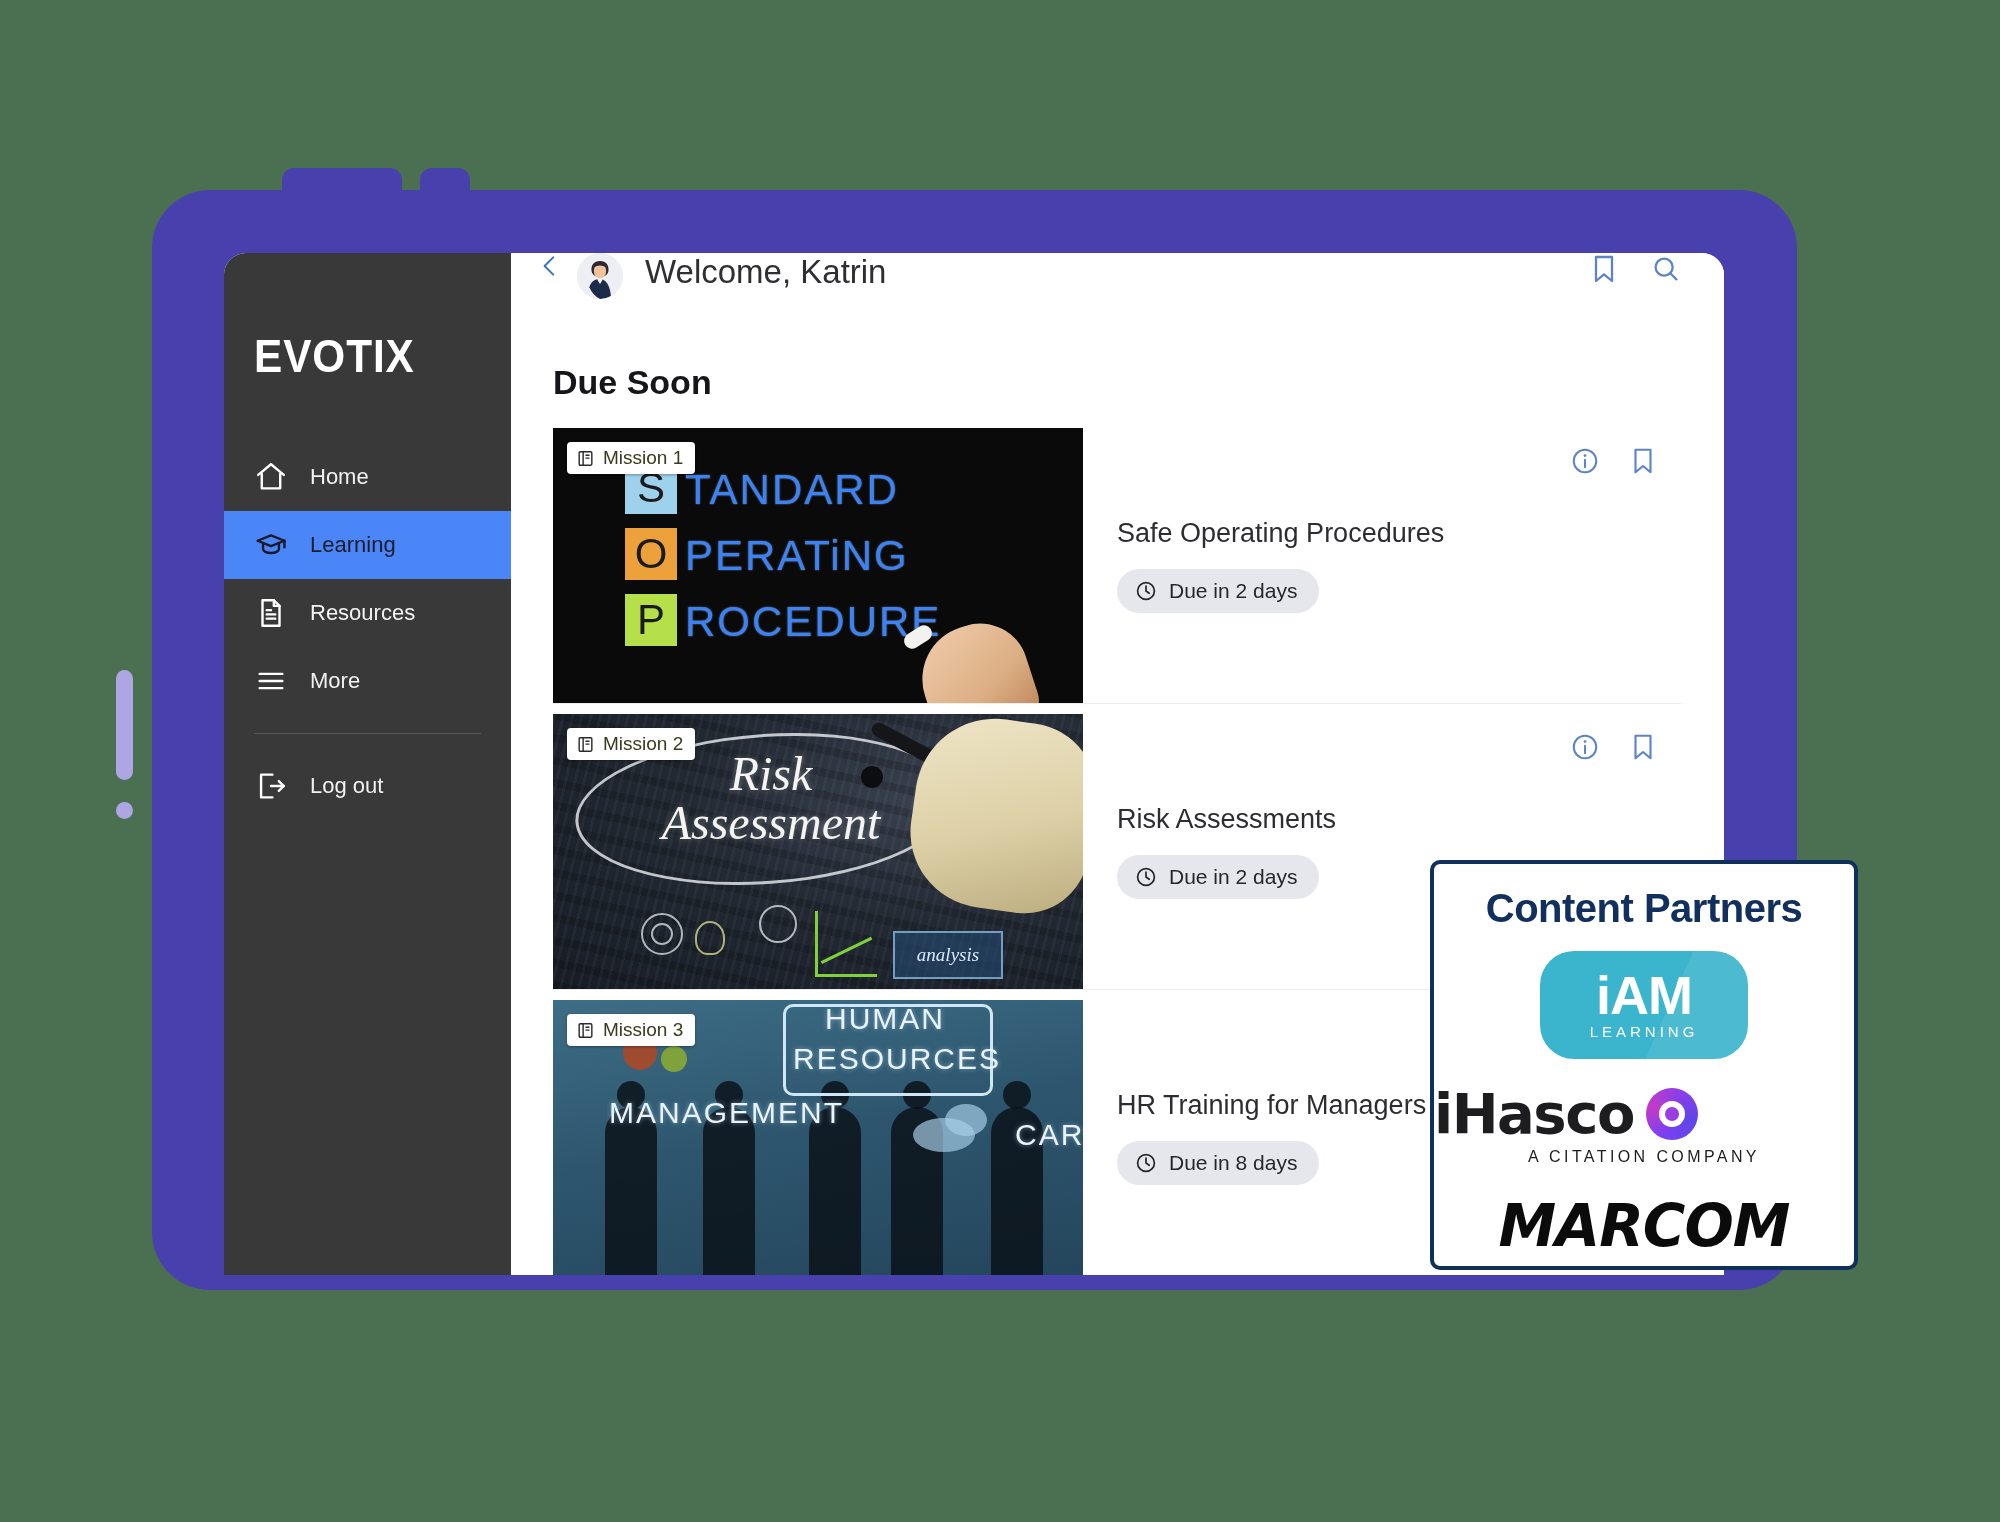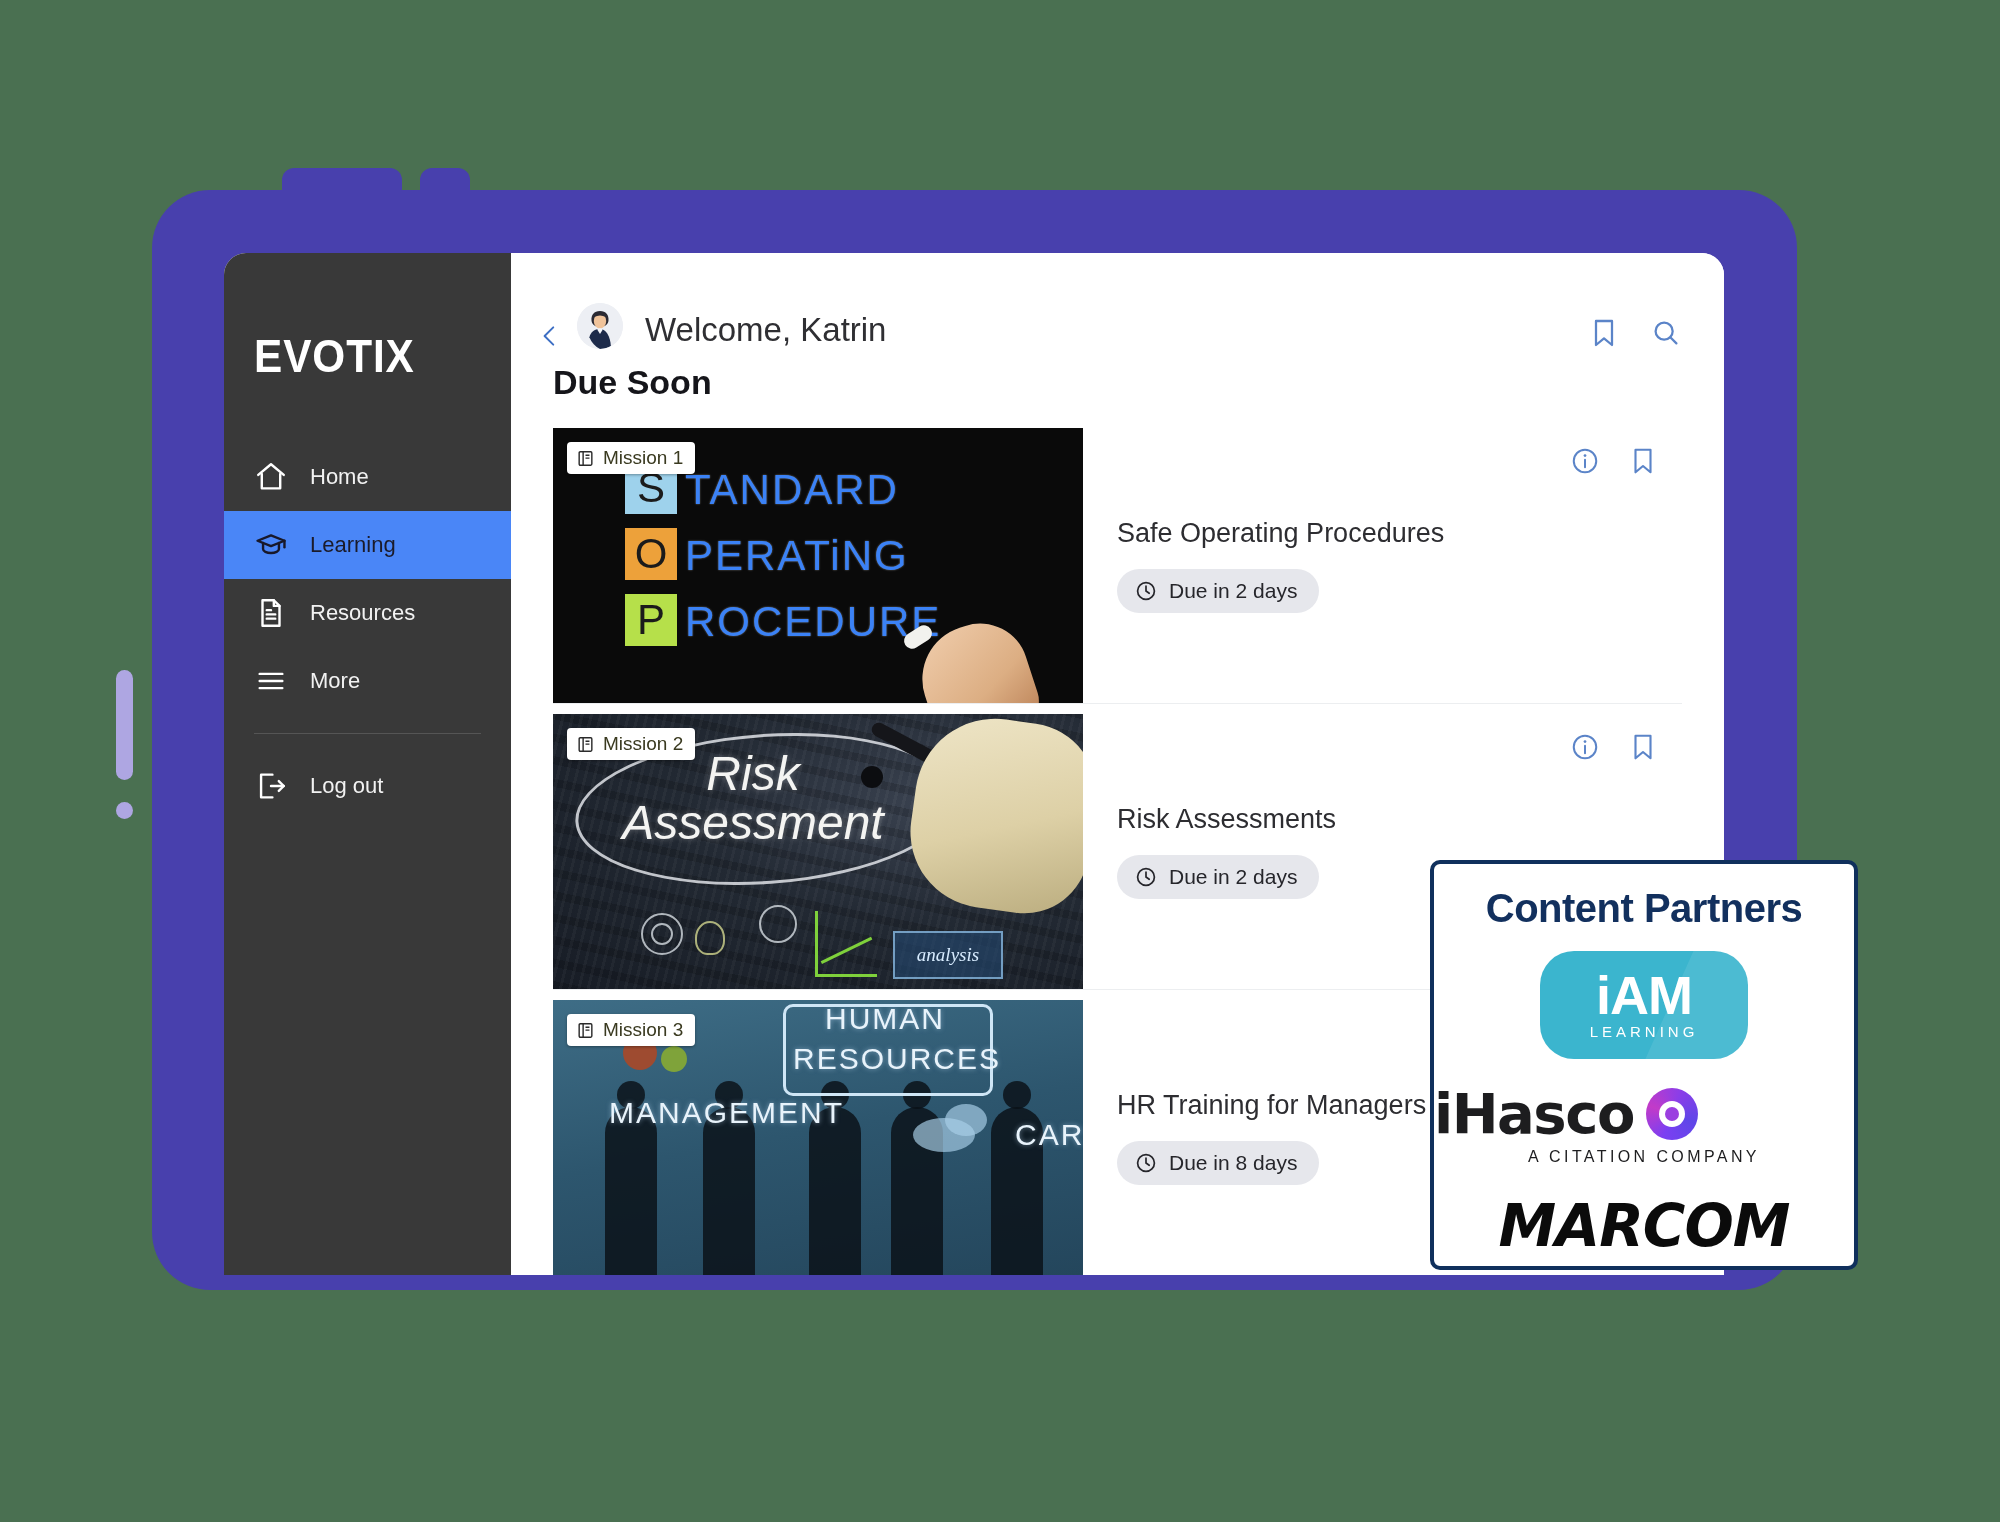--- a/index.html
+++ b/index.html
@@ -105,21 +105,21 @@
     flex: 1;
     background: #ffffff;
     display: flex;
     flex-direction: column;
     min-width: 0;
     position: relative;
   }
   #topbar {
     height: 96px;
     display: flex;
-    align-items: flex-end;
+    align-items: flex-start;
     padding: 0 42px 0 26px;
     gap: 0;
     flex: 0 0 96px;
   }
   #back-chevron {
     width: 26px; height: 26px;
     flex: 0 0 26px;
     cursor: pointer;
   }
   #avatar {
@@ -266,25 +266,25 @@
   .risk { width: 100%; height: 100%; position: relative;
           background: radial-gradient(ellipse at 72% 32%, #3a4250 0%, #222933 46%, #171c25 100%); }
   .risk-fabric {
     position: absolute; inset: 0;
     background:
       repeating-linear-gradient(104deg, rgba(255,255,255,.035) 0 3px, transparent 3px 9px),
       repeating-linear-gradient(12deg, rgba(0,0,0,.16) 0 8px, transparent 8px 22px);
   }
   .risk-title {
     position: absolute;
-    left: 20px; top: 36px;
+    left: 38px; top: 36px;
     width: 360px;
     text-align: center;
     color: #f4f4f2;
-    font-family: Liberation Sans, sans-serif;
+    font-family: Liberation Serif, serif;
     font-style: italic;
     font-size: 48px;
     line-height: 1.02;
     text-shadow: 0 0 6px rgba(255,255,255,.3);
   }
   .risk-oval {
     position: absolute;
     left: 22px; top: 20px;
     width: 382px; height: 150px;
     border: 3px solid rgba(235,238,242,.8);

